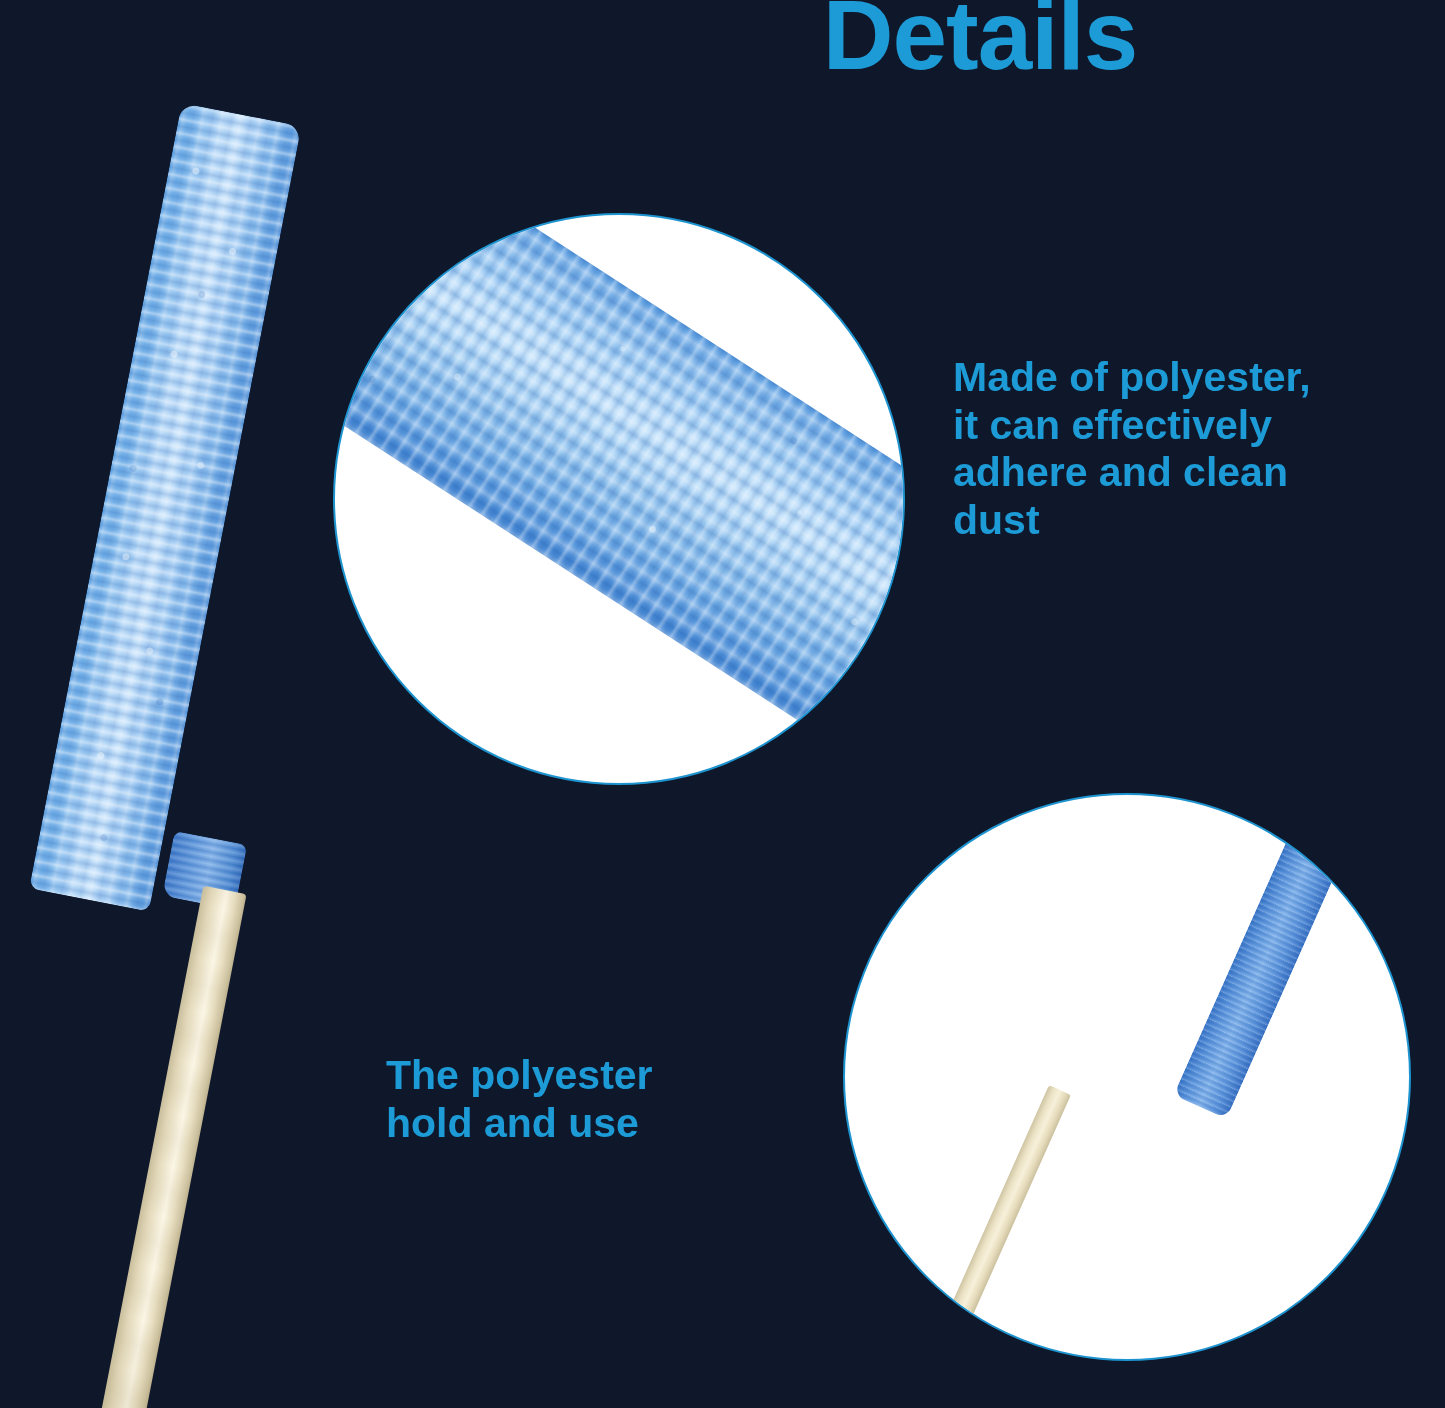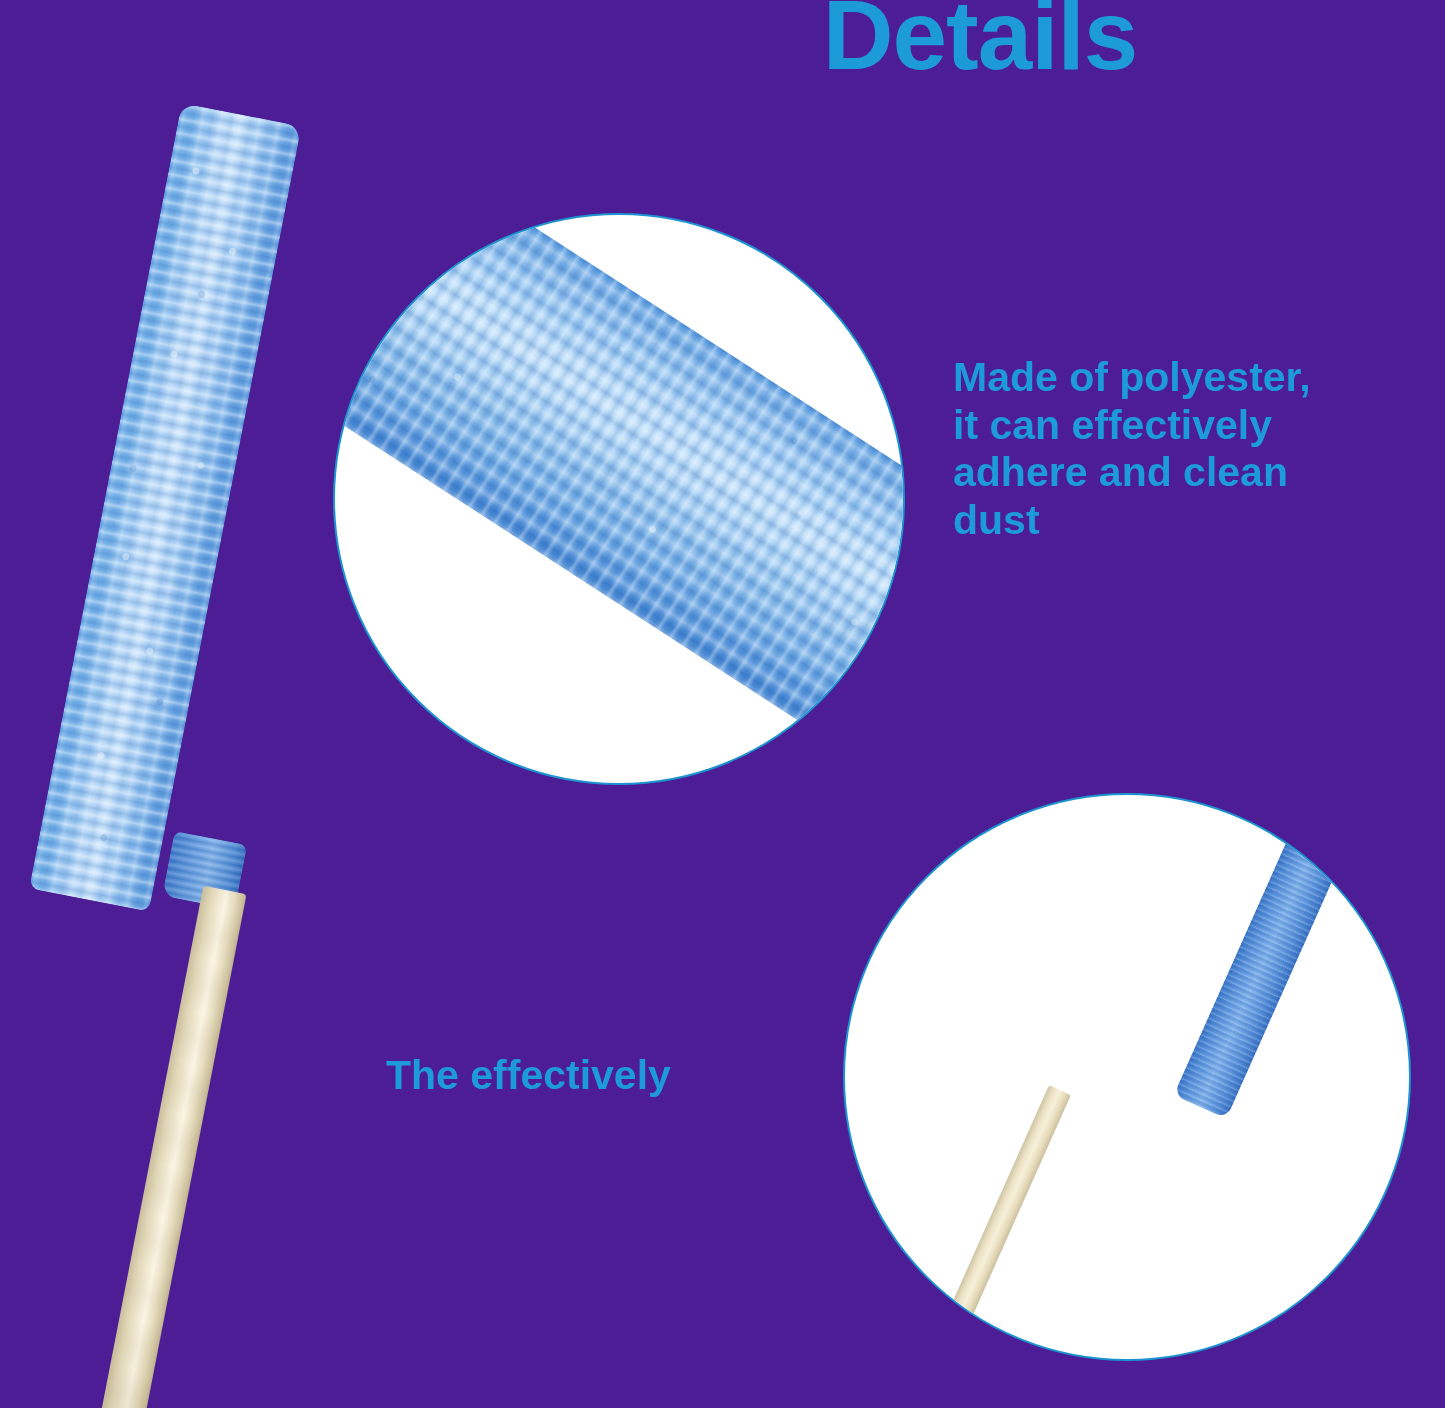--- a/index.html
+++ b/index.html
@@ -7,21 +7,21 @@
     padding: 0;
     background: #ffffff;
   }
   body {
     font-family: "Liberation Sans", sans-serif;
   }
   #stage {
     position: relative;
     width: 1445px;
     height: 1408px;
-    background: #4c1d95;
+    background: #0f172a;
     overflow: hidden;
   }
 
   
   .page-title {
     position: absolute;
     left: 690px;
     top: -16px;
     width: 580px;
     text-align: center;
@@ -295,16 +295,17 @@
     <span class="cap-line">adhere and clean</span>
     <span class="cap-line">dust</span>
   </div>
 
   <div class="inset-circle" id="inset-handle-joint">
     <div class="joint-sleeve"></div>
     <div class="joint-dowel"></div>
   </div>
 
   <div class="caption" id="caption-handle">
-    <span class="cap-line">The effectively</span>
+    <span class="cap-line">The polyester</span>
+    <span class="cap-line">hold and use</span>
   </div>
 
 </div>
 
 </body></html>

